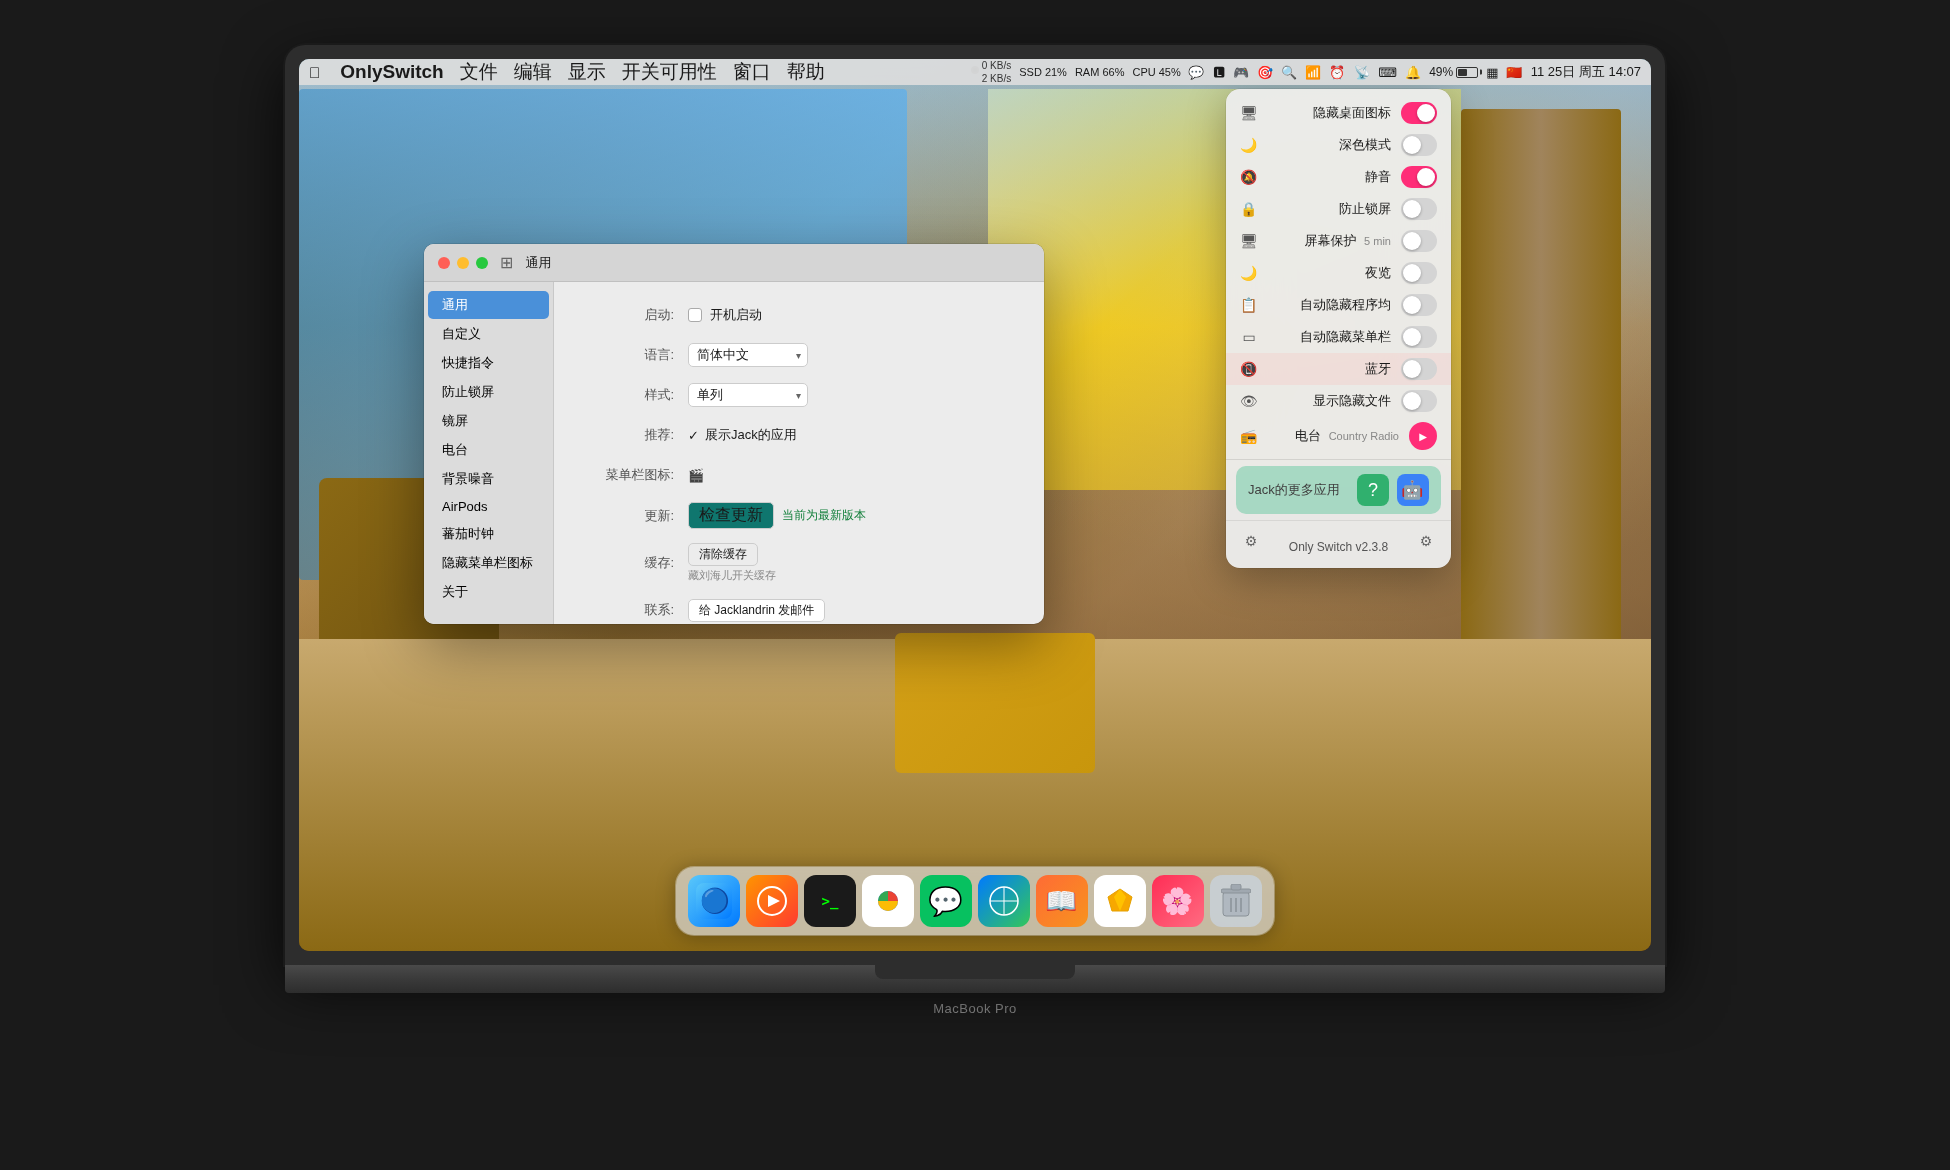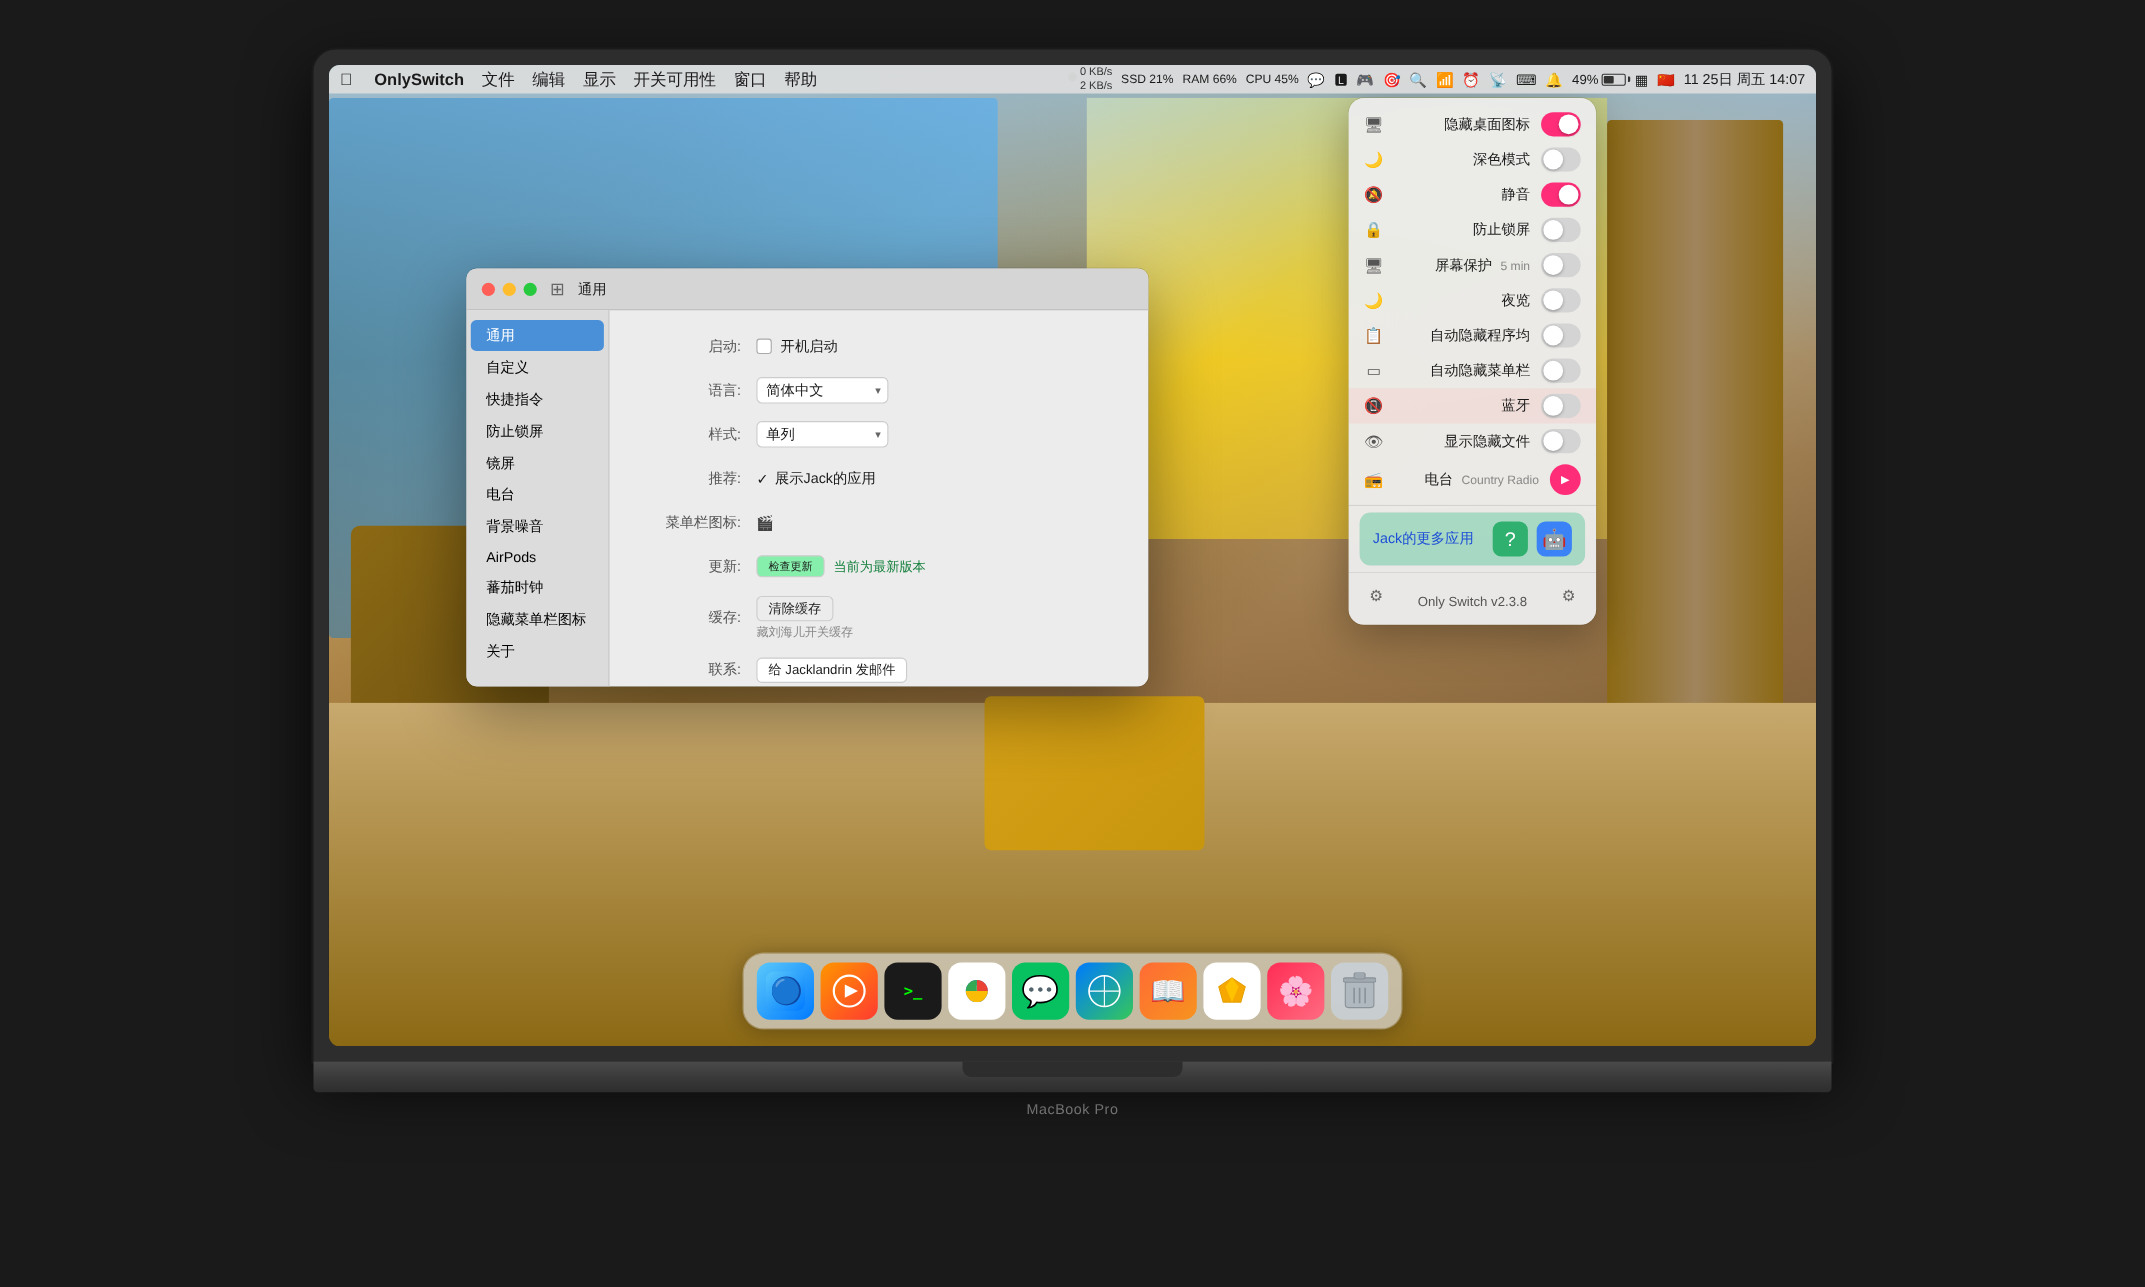--- a/index.html
+++ b/index.html
@@ -103,21 +103,21 @@
       gap: 16px;
       flex: 1;
     }
 
     .apple-logo {
       font-size: 15px;
       margin-right: 4px;
     }
 
     .menu-item {
-      font-size: 15px;
+      font-size: 19px;
       color: #1a1a1a;
       white-space: nowrap;
     }
 
     .menu-item.bold {
       font-weight: 600;
     }
 
     .menubar-right {
       display: flex;
@@ -240,21 +240,21 @@
       padding: 8px 12px;
       display: flex;
       align-items: center;
       gap: 8px;
     }
 
     .more-apps-label {
       flex: 1;
       font-size: 13px;
       font-weight: 500;
-      color: #1d4ed8;
+      color: #404040;
     }
 
     .more-apps-btn {
       width: 32px;
       height: 32px;
       border-radius: 8px;
       display: flex;
       align-items: center;
       justify-content: center;
       font-size: 18px;
@@ -418,25 +418,25 @@
       content: '▾';
       position: absolute;
       right: 6px;
       top: 50%;
       transform: translateY(-50%);
       font-size: 10px;
       color: #666;
     }
 
     .update-btn {
-      background: #86efac;
+      background: #0f766e;
       border: 1px solid #ccc;
       border-radius: 5px;
       padding: 2px 10px;
-      font-size: 10px;
+      font-size: 16px;
       cursor: pointer;
       color: #1a1a1a;
     }
 
     .update-status {
       color: #15803d;
       font-size: 12px;
     }
 
     .clear-btn {

